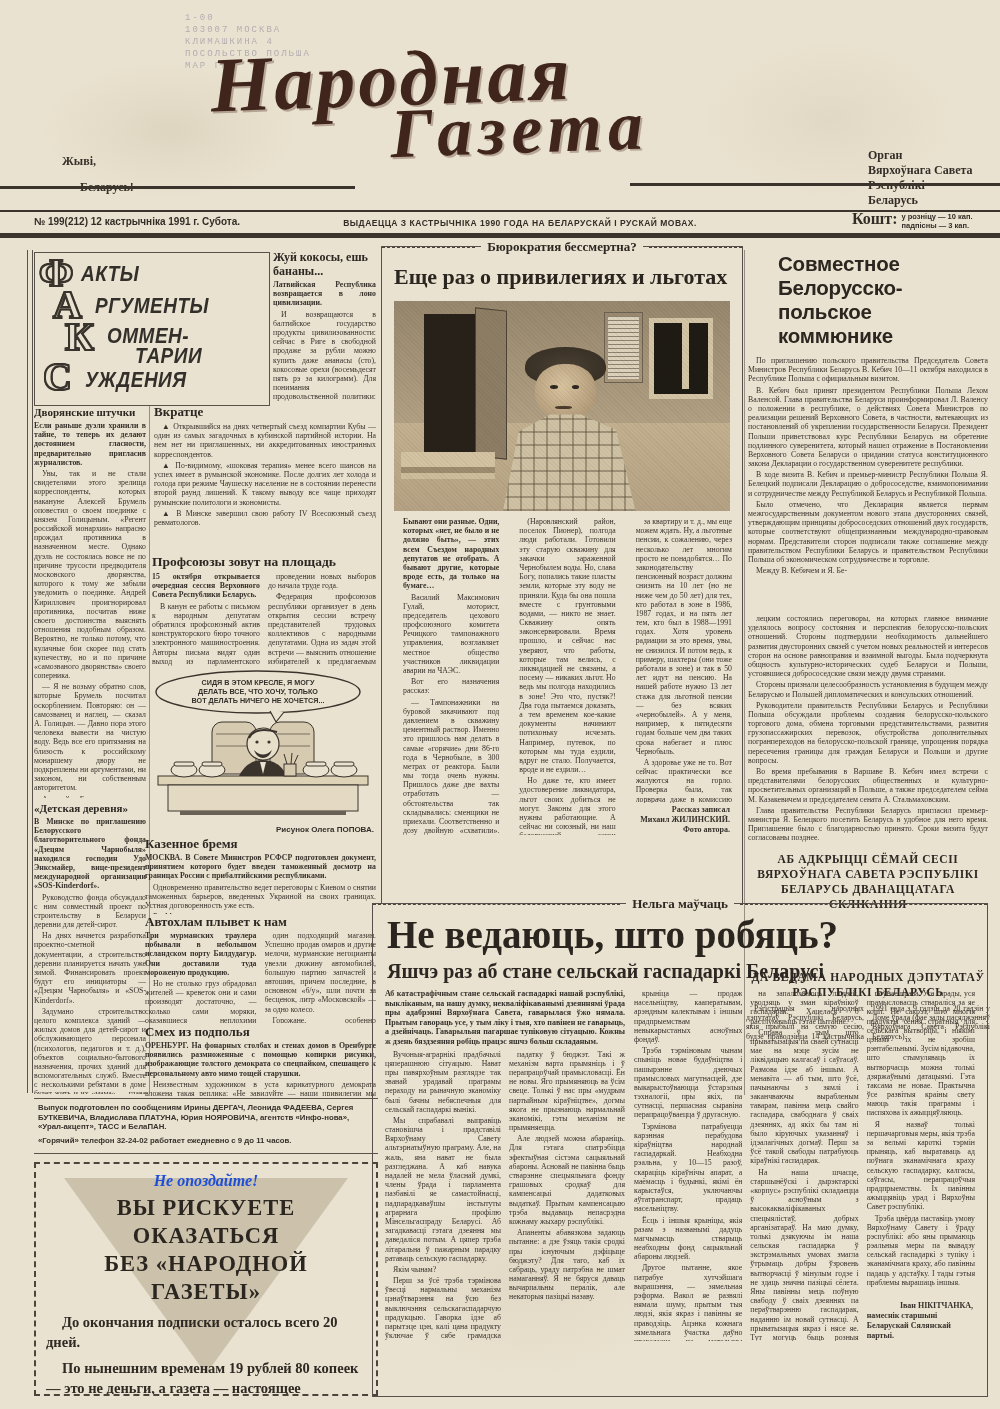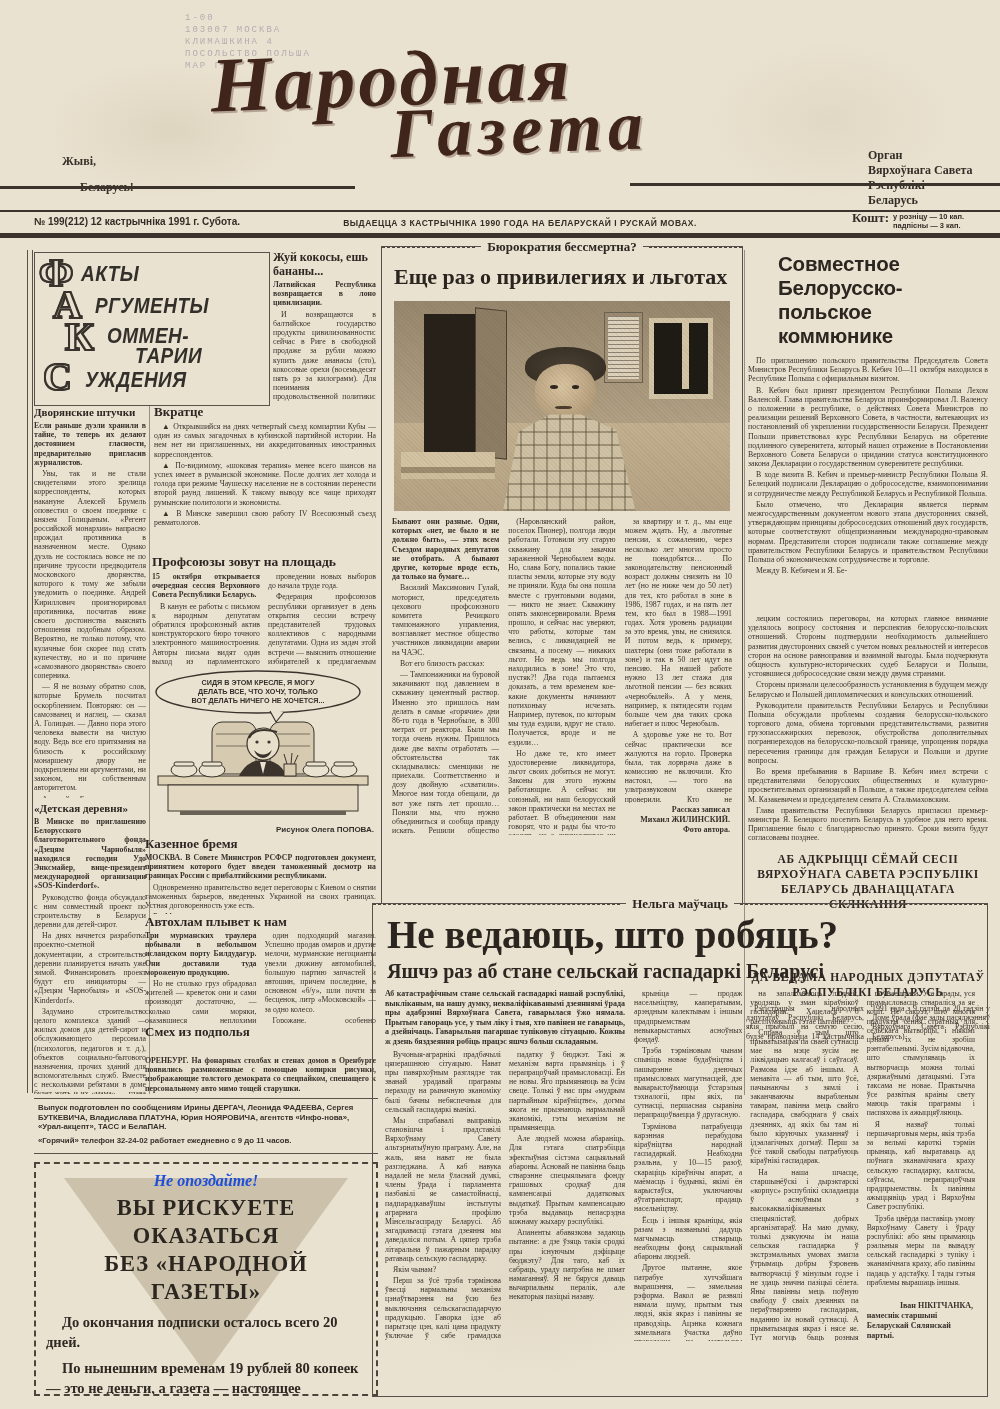--- a/index.html
+++ b/index.html
@@ -18,21 +18,21 @@
     text-shadow:2px 2px 0 rgba(90,55,40,.35);}
   .logo .l2{font-style:italic;font-weight:bold;font-size:70px;letter-spacing:6px;line-height:64px;
     margin-left:178px;margin-top:-16px;text-shadow:2px 2px 0 rgba(90,55,40,.35);}
   .organ{left:868px;top:148px;width:125px;font-weight:bold;font-size:12px;line-height:15px;color:#332d27;}
   .mrule{background:#3a342c;}
   .issueline{left:34px;top:216px;font-family:"Liberation Sans",sans-serif;font-weight:bold;font-size:10px;color:#332d27;}
   .pub}{}
   .publine{left:310px;top:218px;width:420px;text-align:center;font-family:"Liberation Sans",sans-serif;
     font-weight:bold;font-size:8.5px;letter-spacing:.5px;color:#332d27;}
   .pricebox{left:852px;top:210px;display:flex;gap:4px;align-items:flex-start;color:#332d27;}
-  .pricebox .plabel{font-weight:bold;font-size:13px;}
+  .pricebox .plabel{font-weight:bold;font-size:16px;}
   .pricebox .plines{font-family:"Liberation Sans",sans-serif;font-weight:bold;font-size:7.5px;line-height:9px;padding-top:2px;}
   
   .sechead{font-weight:bold;color:#2c2722;}
   .bodytxt{font-size:7.8px;line-height:1.18;text-align:justify;color:#36312b;}
   .bodytxt p{margin:0 0 2px 0;text-indent:8px;}
   .bodytxt p.lead{font-weight:bold;text-indent:0;}
   .colflex{display:flex;gap:8px;}
   .colflex .c{flex:1;overflow:hidden;}
   .clip{overflow:hidden;}
   
@@ -62,21 +62,21 @@
   .ad-p{font-weight:bold;font-size:14.5px;line-height:20px;color:#2e2923;margin:6px 0 0 0;text-indent:16px;}
   
   .c-art{left:381px;top:246px;width:362px;height:658px;border:1px solid #57504a;box-sizing:border-box;}
   .kickrow{position:absolute;left:0;right:0;top:-8px;display:flex;align-items:center;gap:6px;}
   .kickrow .ln{flex:1;border-top:1px dashed #4c453c;height:0;}
   .kickrow .kt{font-weight:bold;font-size:13px;color:#2c2722;background:#eae2d0;padding:0 6px;}
   .c-head{margin:12px 12px 4px 12px;font-weight:bold;font-size:22px;line-height:36px;color:#2a251f;}
   .photo{position:relative;margin:6px 12px;height:210px;background:#b3a287;overflow:hidden;}
   .ph{position:absolute;}
   .c-body{display:flex;gap:9px;margin:4px 10px;height:318px;}
-  .c-body .cc{width:112px;overflow:hidden;}
+  .c-body .cc{width:112px;overflow:hidden;margin-left:11px;}
   .c-col3{display:flex;flex-direction:column;}
   .c-col3 .txt{flex:1;overflow:hidden;}
   .sigblock{font-size:8px;font-weight:bold;text-align:right;line-height:1.25;padding:2px 2px 0 0;}
   
   .komm{left:748px;top:252px;width:240px;}
   .komm-h{font-family:"Liberation Sans",sans-serif;font-weight:bold;font-size:20.5px;line-height:24px;
     color:#2b2620;letter-spacing:-0.2px;margin-left:30px;}
   .komm-body{margin-top:8px;height:508px;flex-direction:column;}
   .ann{left:746px;width:244px;}
   .ann-h{text-align:center;font-weight:bold;font-size:11.5px;line-height:15px;color:#2c2722;letter-spacing:.6px;}
@@ -279,21 +279,21 @@
       </div>
       <div class="c">
         <p>один подходящий магазин. Успешно продав омаров и другие мелочи, мурманские негоцианты увезли дюжину автомобилей, большую партию запчастей и автошин, причем последние, в основном «б/у», шли почти за бесценок, литр «Московской» — за одно колесо.</p>
         <p>Горожане, особенно владельцы авторемонтных мастерских, в восторге: кругом чистота, больше не придется канителиться с автохламом.</p>
       </div>
     </div>
   </div>
 
   <div class="abs clip" style="left:145px;top:1024px;width:231px;height:72px;">
     <div class="sechead" style="font-size:13px;">Смех из подполья</div>
-    <div class="bodytxt" style="margin-top:16px;">
+    <div class="bodytxt" style="margin-top:1px;">
       <p class="lead">ОРЕНБУРГ. На фонарных столбах и стенах домов в Оренбурге появились размноженные с помощью копирки рисунки, изображающие толстого демократа со спецпайком, спешащего к персональному авто мимо тощей старушки.</p>
       <p>Неизвестным художником в уста карикатурного демократа вложена такая реплика: «Не завидуйте — наши привилегии мы завоевали на баррикадах у Белого дома». «Подпольный обком действует», — утверждают прохожие.</p>
     </div>
   </div>
 
   <div class="abs credits">
     <p>Выпуск подготовлен по сообщениям Ирины ДЕРГАЧ, Леонида ФАДЕЕВА, Сергея БУТКЕВИЧА, Владислава ПЛАТУНА, Юрия НОЯРОВИЧА, агентств «Инфо-нова», «Урал-акцепт», ТАСС и БелаПАН.</p>
     <p>«Горячий» телефон 32-24-02 работает ежедневно с 9 до 11 часов.</p>
   </div>
 
@@ -332,21 +332,21 @@
       <div class="ph" style="left:53%;top:40%;width:2.2%;height:1.8%;background:#2e2720;border-radius:50%;"></div>
       <div class="ph" style="left:48%;top:50%;width:5%;height:1.5%;background:#4a3b2c;border-radius:40%;"></div>
       <div class="ph" style="left:22%;top:54%;width:58%;height:46%;background-color:#cfc2a4;background-image:repeating-linear-gradient(0deg,rgba(85,72,52,.40) 0 2px,transparent 2px 13px),repeating-linear-gradient(90deg,rgba(85,72,52,.40) 0 2px,transparent 2px 13px);clip-path:polygon(18% 100%,26% 18%,42% 0,58% 0,76% 16%,86% 100%);"></div>
       <div class="ph" style="left:0;top:0;width:100%;height:100%;background:repeating-linear-gradient(45deg,rgba(40,30,20,.05) 0 1px,transparent 1px 3px);"></div>
     </div>
 
     <div class="c-body bodytxt">
       <div class="cc">
         <p class="lead">Бывают они разные. Одни, которых «нет, не было и не должно быть», — этих всем Съездом народных депутатов не отобрать. А бывают другие, которые вроде есть, да только на бумаге…</p>
         <p>Василий Максимович Гулай, моторист, председатель цехового профсоюзного комитета Речицкого тампонажного управления, возглавляет местное общество участников ликвидации аварии на ЧАЭС.</p>
-        <p>Вот его близость рассказ:</p>
+        <p>Вот его назначения рассказ:</p>
         <p>— Тампонажники на буровой закачивают под давлением в скважину цементный раствор. Именно это пришлось нам делать в самые «горячие» дни 86-го года в Чернобыле, в 300 метрах от реактора. Были мы тогда очень нужны. Пришлось даже две вахты отработать — обстоятельства так складывались: сменщики не приехали. Соответственно и дозу двойную «схватили». Многое нам тогда обещали, да вот уже пять лет прошло… Поняли мы, что нужно объединиться и сообща правду искать. Решили общество ликвидаторов создать. Вместе мы сильнее. Но и «система» это спинным мозгом чует — не хотели наше речицкое общество регистрировать. Пришлось и к Рыжкову в Москву ездить, и с плакатами в дни работы городской сессии на улице стоять (слава Богу, в милицию не забрали). Вырвали, короче, победу с боем…</p>
 
       </div>
       <div class="cc">
         <p>(Наровлянский район, поселок Пионер), полгода люди работали. Готовили эту старую скважину для закачки зараженной Чернобылем воды. Но, слава Богу, попались такие пласты земли, которые эту воду не приняли. Куда бы она пошла вместе с грунтовыми водами, — никто не знает. Скважину опять законсервировали. Время прошло, и сейчас нас уверяют, что работы, которые там велись, с ликвидацией не связаны, а посему — никаких льгот. Но ведь мы полгода находились в зоне! Это что, пустяк?! Два года пытаемся доказать, а тем временем кое-какие документы начинают потихоньку исчезать. Например, путевок, по которым мы туда ездили, вдруг не стало. Получается, вроде и не ездили…</p>
         <p>Но даже те, кто имеет удостоверение ликвидатора, льгот своих добиться не могут. Законы для этого нужны работающие. А сейчас ни союзный, ни наш белорусский закон практически на местах не работает. В объединении нам говорят, что и рады бы что-то сделать, но о ликвидаторах ни одной бумажки до сих пор не пришло. А тут еще чехарда с союзным и республиканским подчинением.</p>
 
       </div>
       <div class="cc c-col3">
         <div class="txt">

